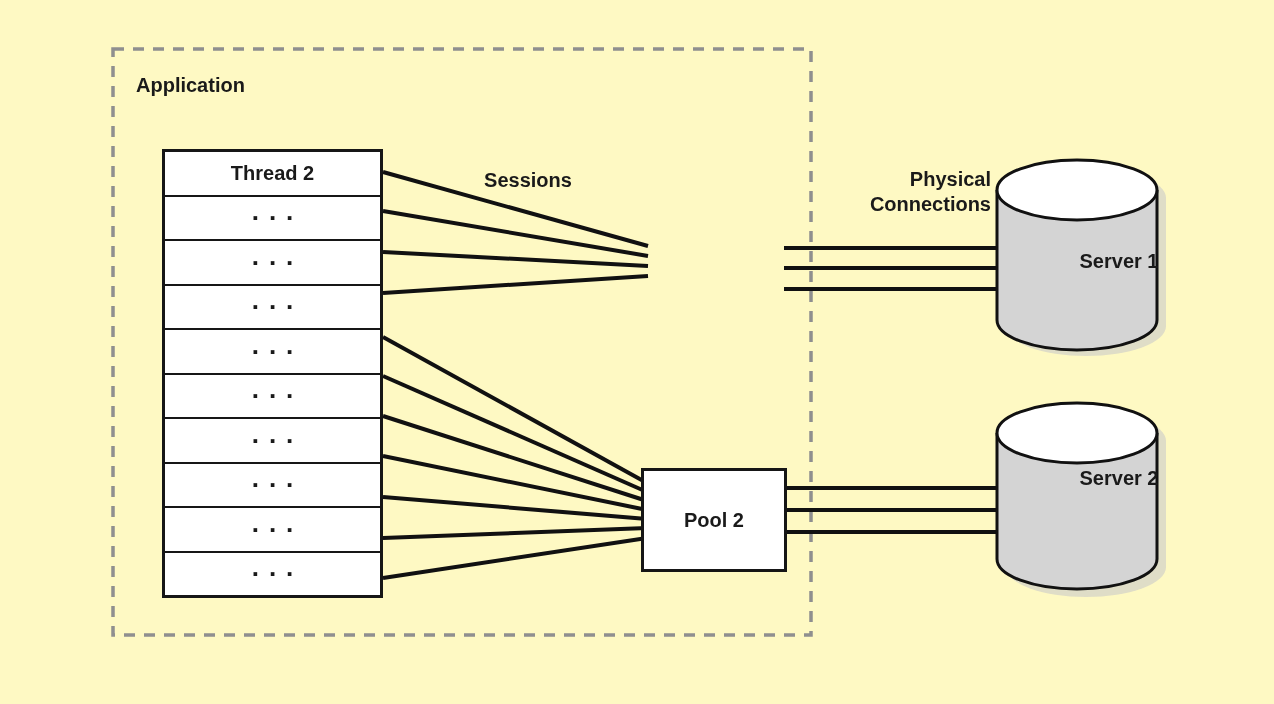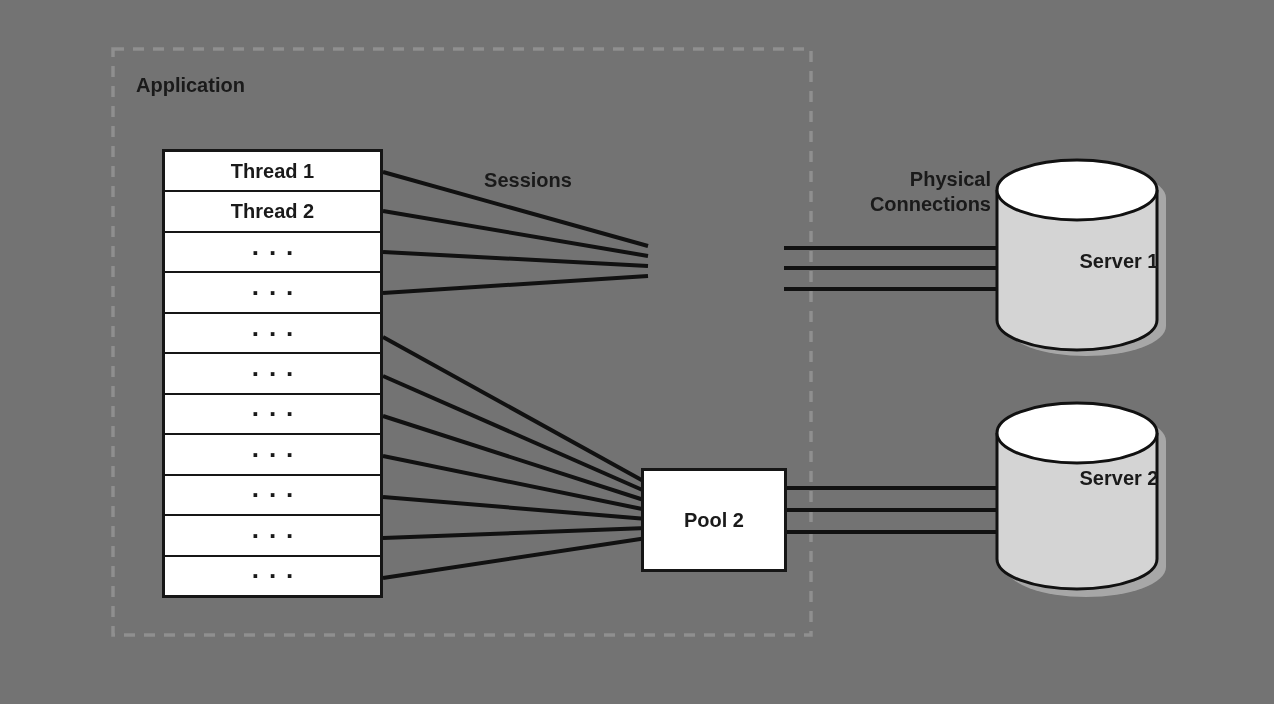--- a/index.html
+++ b/index.html
@@ -1,20 +1,20 @@
 <!DOCTYPE html>
 <html><head>
 <meta charset="utf-8">
 <style>
   html, body { margin: 0; padding: 0; background: #ffffff; }
   .stage {
     position: relative;
     width: 1274px;
     height: 704px;
-    background: #737373;
+    background: #fef9c3;
     font-family: "Liberation Sans", "DejaVu Sans", sans-serif;
     color: #1a1a1a;
     overflow: hidden;
   }
   .stage svg.artwork {
     position: absolute;
     left: 0; top: 0;
     width: 1274px; height: 704px;
   }
   .label {
@@ -122,23 +122,20 @@
       <path d="M1006,441 v126 a80,30 0 0 0 160,0 v-126 a80,30 0 0 0 -160,0" fill="#c9c9c9" opacity="0.6"></path>
       <path d="M997,433 v126 a80,30 0 0 0 160,0 v-126" fill="#d4d4d4" stroke="#111111" stroke-width="3"></path>
       <ellipse cx="1077" cy="433" rx="80" ry="30" fill="#ffffff" stroke="#111111" stroke-width="3"></ellipse>
     </g>
   </svg>
 
   <div class="label app-label">Application</div>
 
   <div class="thread-table">
     <div class="row">
-        <span>Thread 1</span>
-      </div>
-    <div class="row">
         <span>Thread 2</span>
       </div>
     <div class="row dots">
         <span>...</span>
       </div>
     <div class="row dots">
         <span>...</span>
       </div>
     <div class="row dots">
         <span>...</span>

